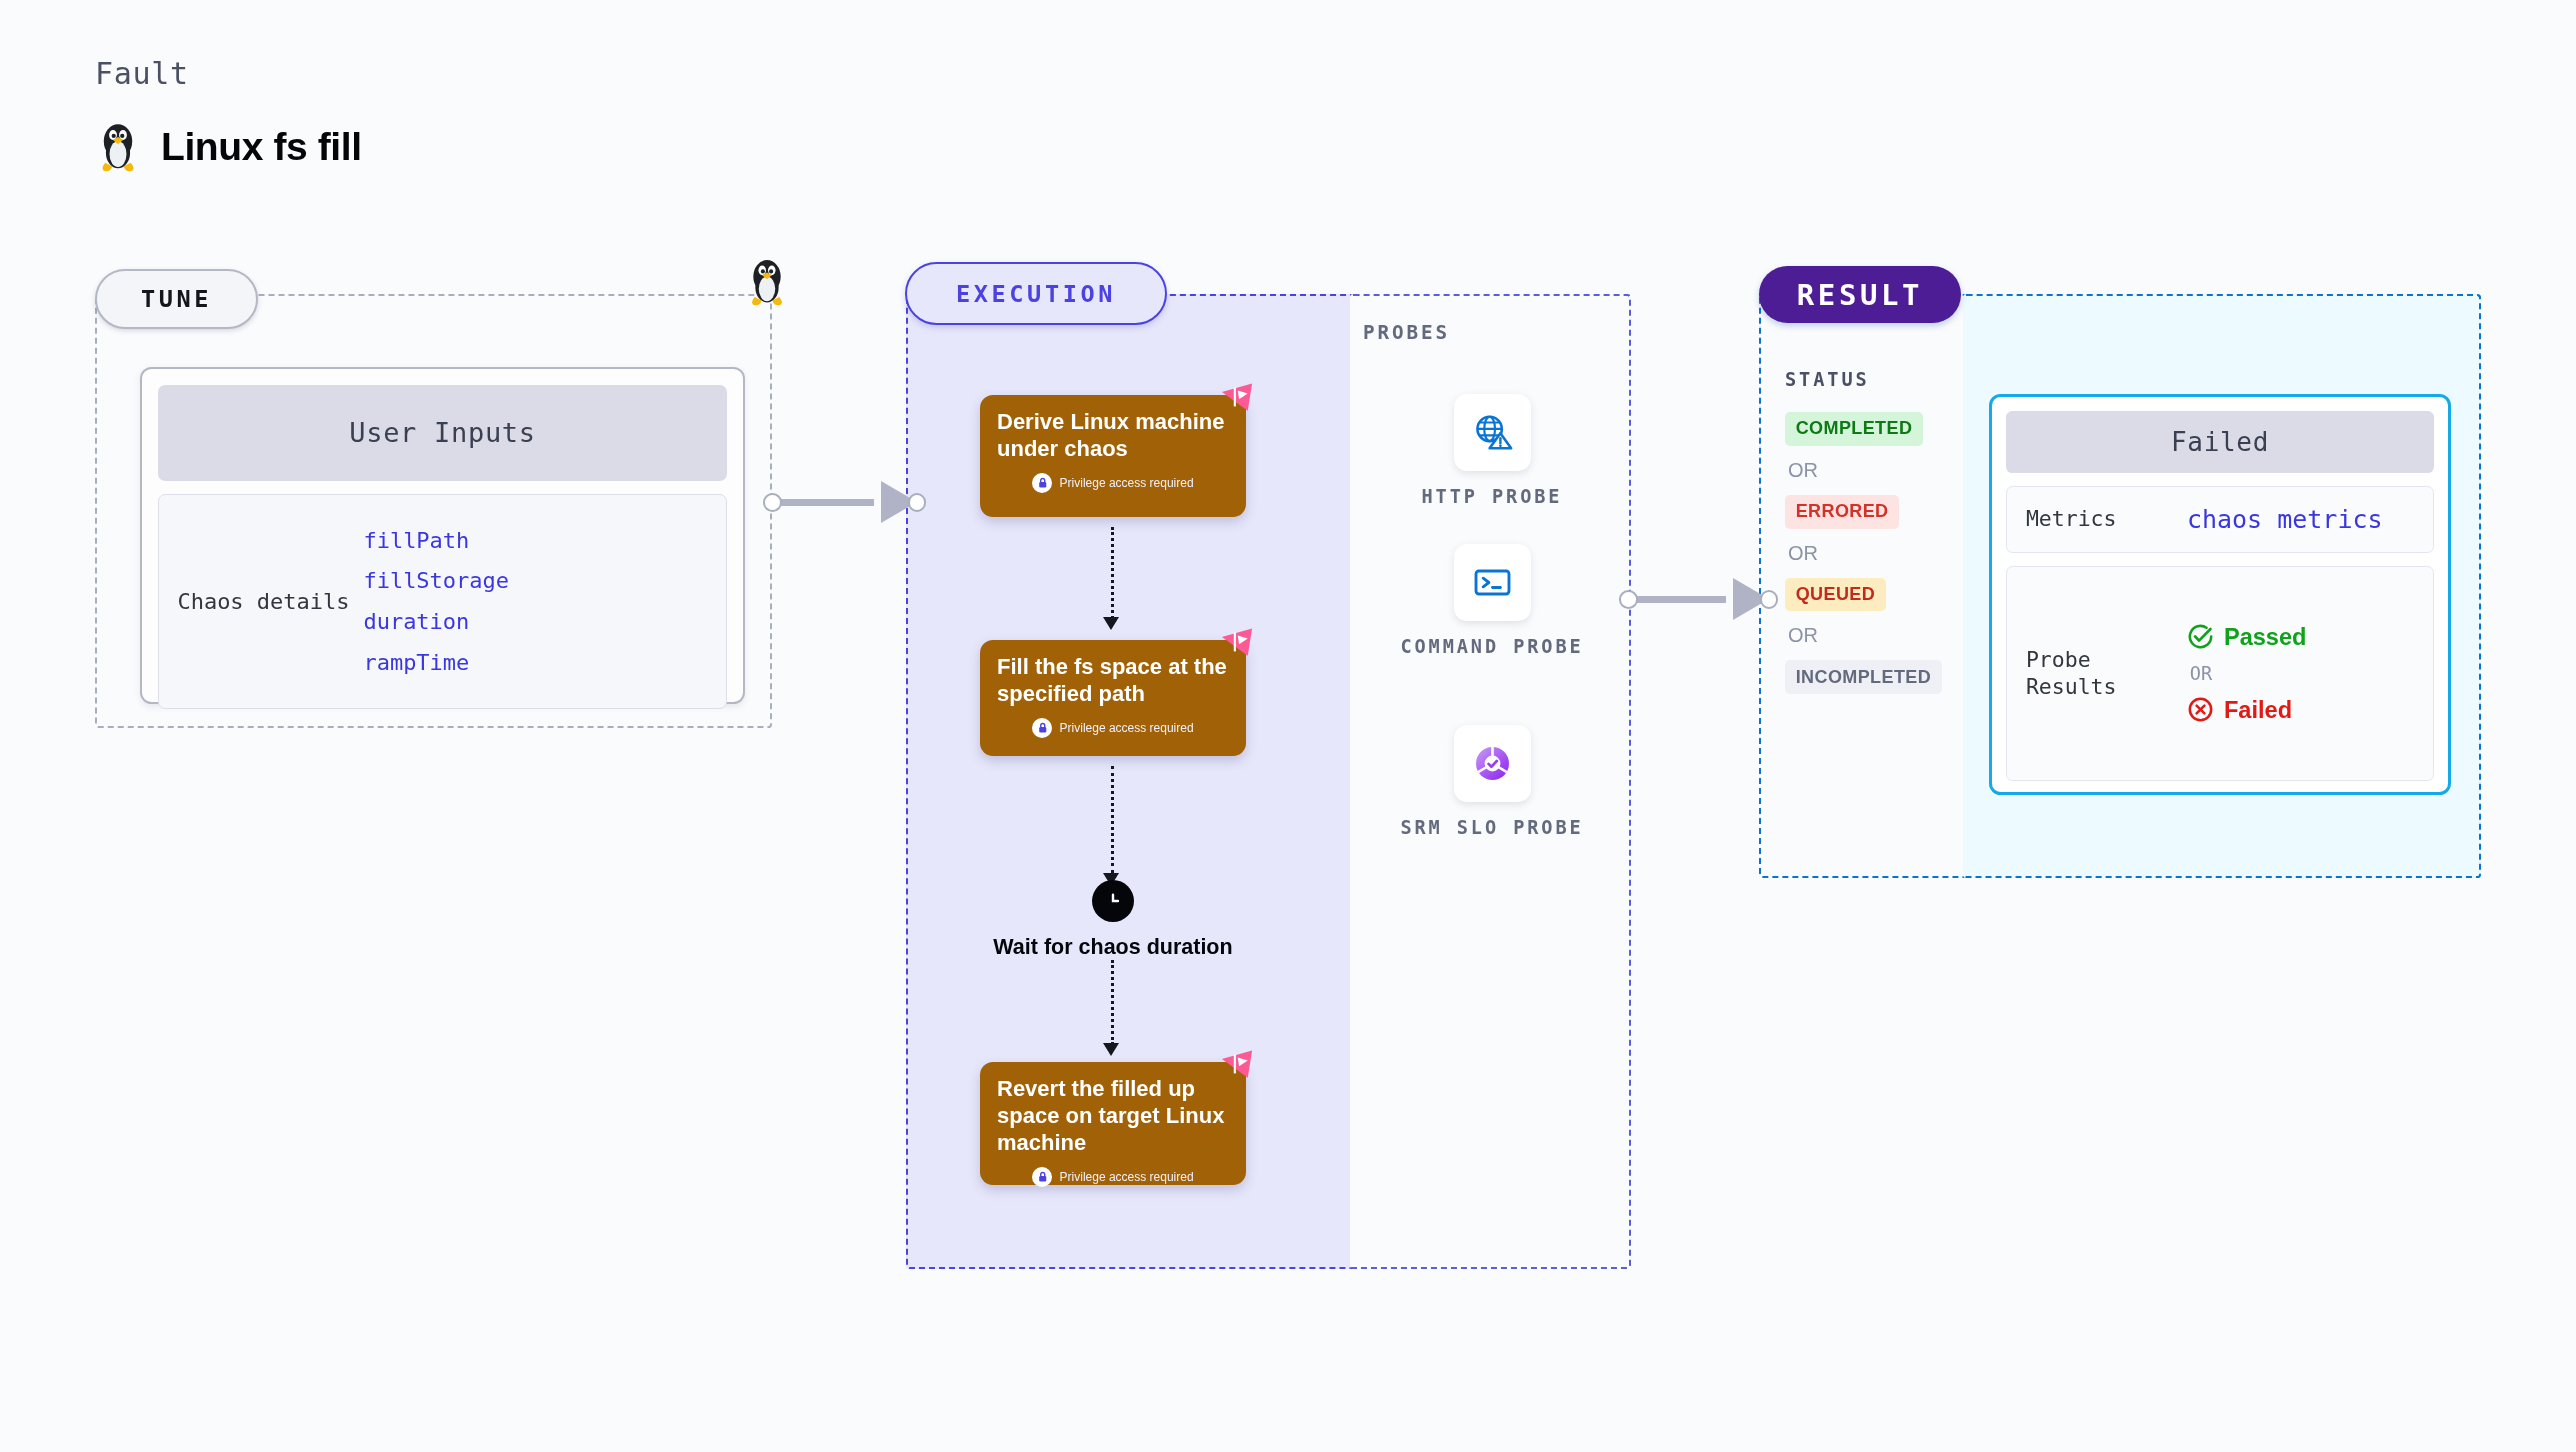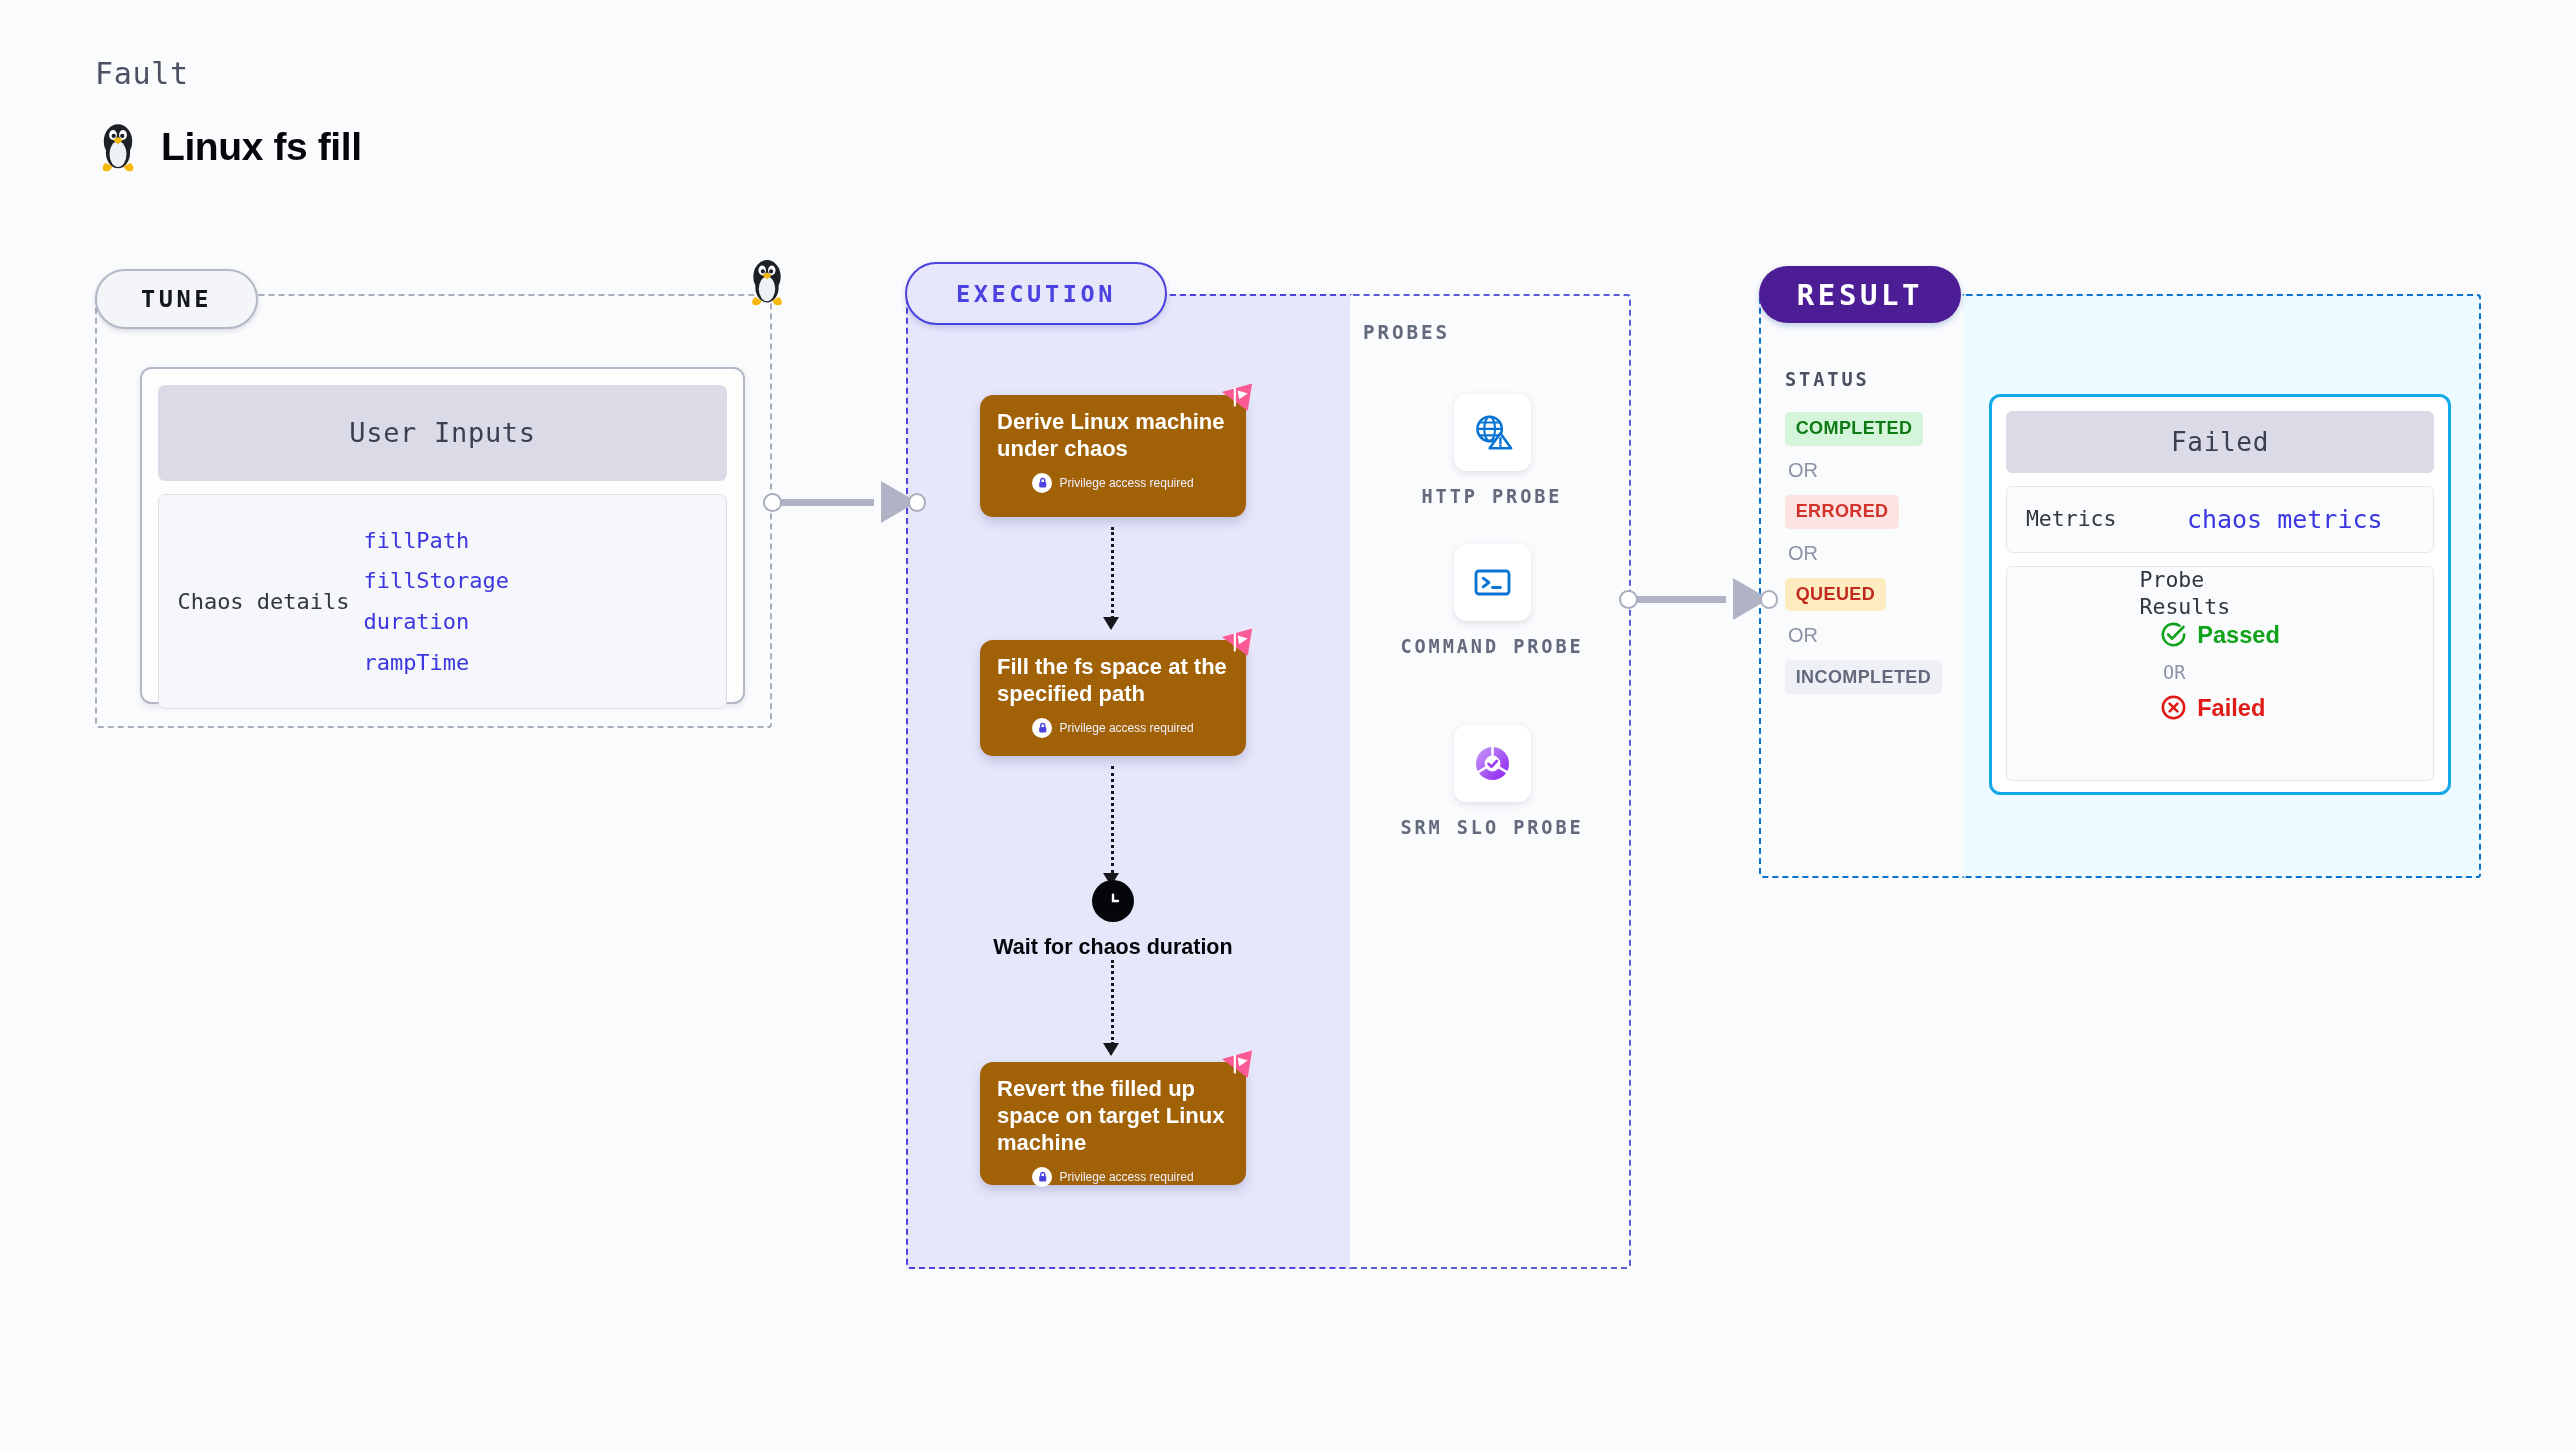--- a/index.html
+++ b/index.html
@@ -226,21 +226,21 @@
     font-family:"DejaVu Sans Mono", monospace;
     font-size:21.5px;color:#31363f;width:161px;flex:none;line-height:1.25;
   }
   #metrics-value{
     font-family:"DejaVu Sans Mono", monospace;
     font-size:25px;color:#3a36e0;
   }
   #probe-results-row{
     margin-top:13px;height:215px;
     background:#fafbfd;border:1.4px solid #e3e6ee;border-radius:6.4px;
-    display:flex;align-items:center;box-sizing:border-box;padding:0 18.6px;flex-direction:column;
+    display:flex;align-items:center;box-sizing:border-box;padding:0 18.6px;
   }
   #probe-results-values{display:flex;flex-direction:column;gap:0;}
   .result-line{display:flex;align-items:center;gap:10px;}
   .result-text{font-size:23.6px;font-weight:bold;}
   .result-or{
     font-family:"DejaVu Sans Mono", monospace;
     font-size:18.6px;color:#8d93a6;margin:11.5px 0 11.5px 2.9px;
   }
 
   

